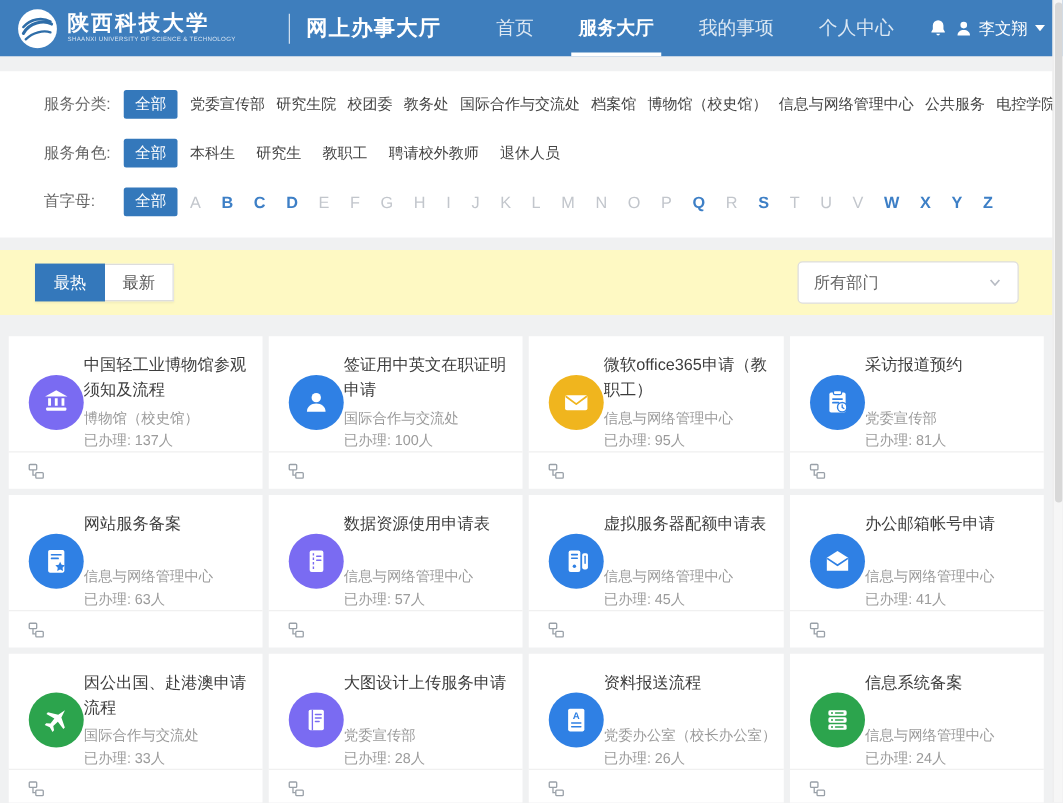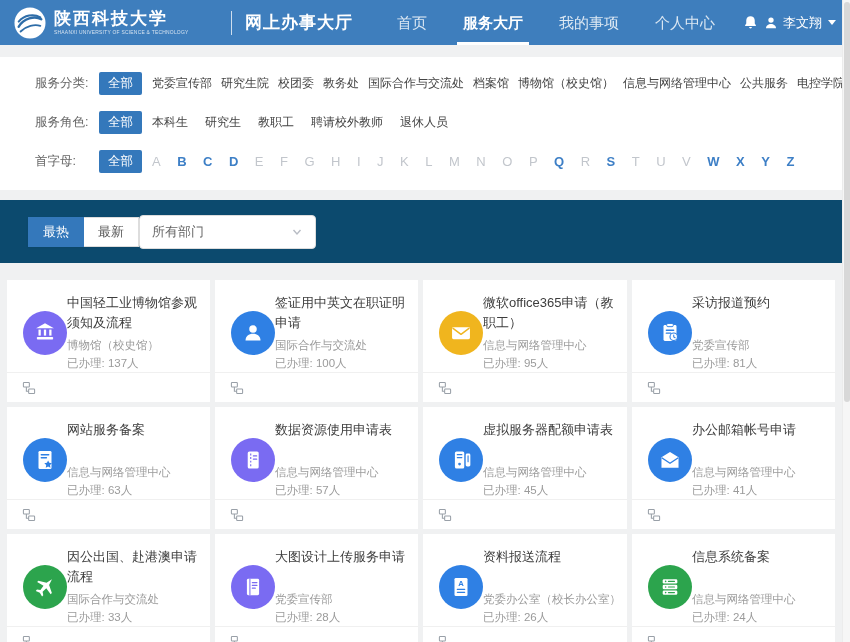--- a/index.html
+++ b/index.html
@@ -33,21 +33,21 @@
   .filter-panel{background:#fff;margin-top:12px;padding:7px 15px 9px;width:842px;box-sizing:border-box}
   .filter-row{display:flex;align-items:center;padding:8px 8px 8px 20px;white-space:nowrap}
   .filter-label{color:#666;font-size:12.5px;width:64px;flex-shrink:0}
   .chip{background:#3478bb;color:#fff;font-size:12.5px;padding:3px 9px;border-radius:2px;margin-right:10px;cursor:pointer;flex-shrink:0}
   .filter-option{color:#444;font-size:12px;margin-right:9px;cursor:pointer}
   .row-role .filter-option{margin-right:17px}
   .letter{font-size:13px;margin-right:16.5px;cursor:pointer;color:#c2c6cc}
   .letter.active{color:#3d7fc6;font-weight:bold}
 
   
-  .toolbar{background:#0c4a6e;margin-top:10px;height:63px;width:842px;box-sizing:border-box;display:flex;align-items:center;padding:0 27px 0 28px}
+  .toolbar{background:#fef9c3;margin-top:10px;height:52px;width:842px;box-sizing:border-box;display:flex;align-items:center;justify-content:space-between;padding:0 27px 0 28px}
   .tab-group{display:flex;box-shadow:0 1px 2px rgba(0,0,0,.06)}
   .tab{height:30px;line-height:28px;padding:0 14px;font-size:13px;cursor:pointer;box-sizing:border-box}
   .tab.active{background:#3478bb;color:#fff;border:1px solid #3478bb}
   .tab:not(.active){background:#fff;color:#555;border:1px solid #ddd;border-left:none}
   .dept-select{width:177px;height:34px;border:1px solid #ddd;border-radius:4px;display:flex;align-items:center;justify-content:space-between;padding:0 12px;color:#666;font-size:13px;cursor:pointer;background:#fff;box-sizing:border-box}
 
   
   .cards{display:grid;grid-template-columns:repeat(4,1fr);gap:5px;margin:17px 7px 0}
   .card{background:#fff;height:122px;display:flex;flex-direction:column;cursor:pointer}
   .card-body{flex:1;display:flex;padding:13px 6px 0 16px;min-height:0}

